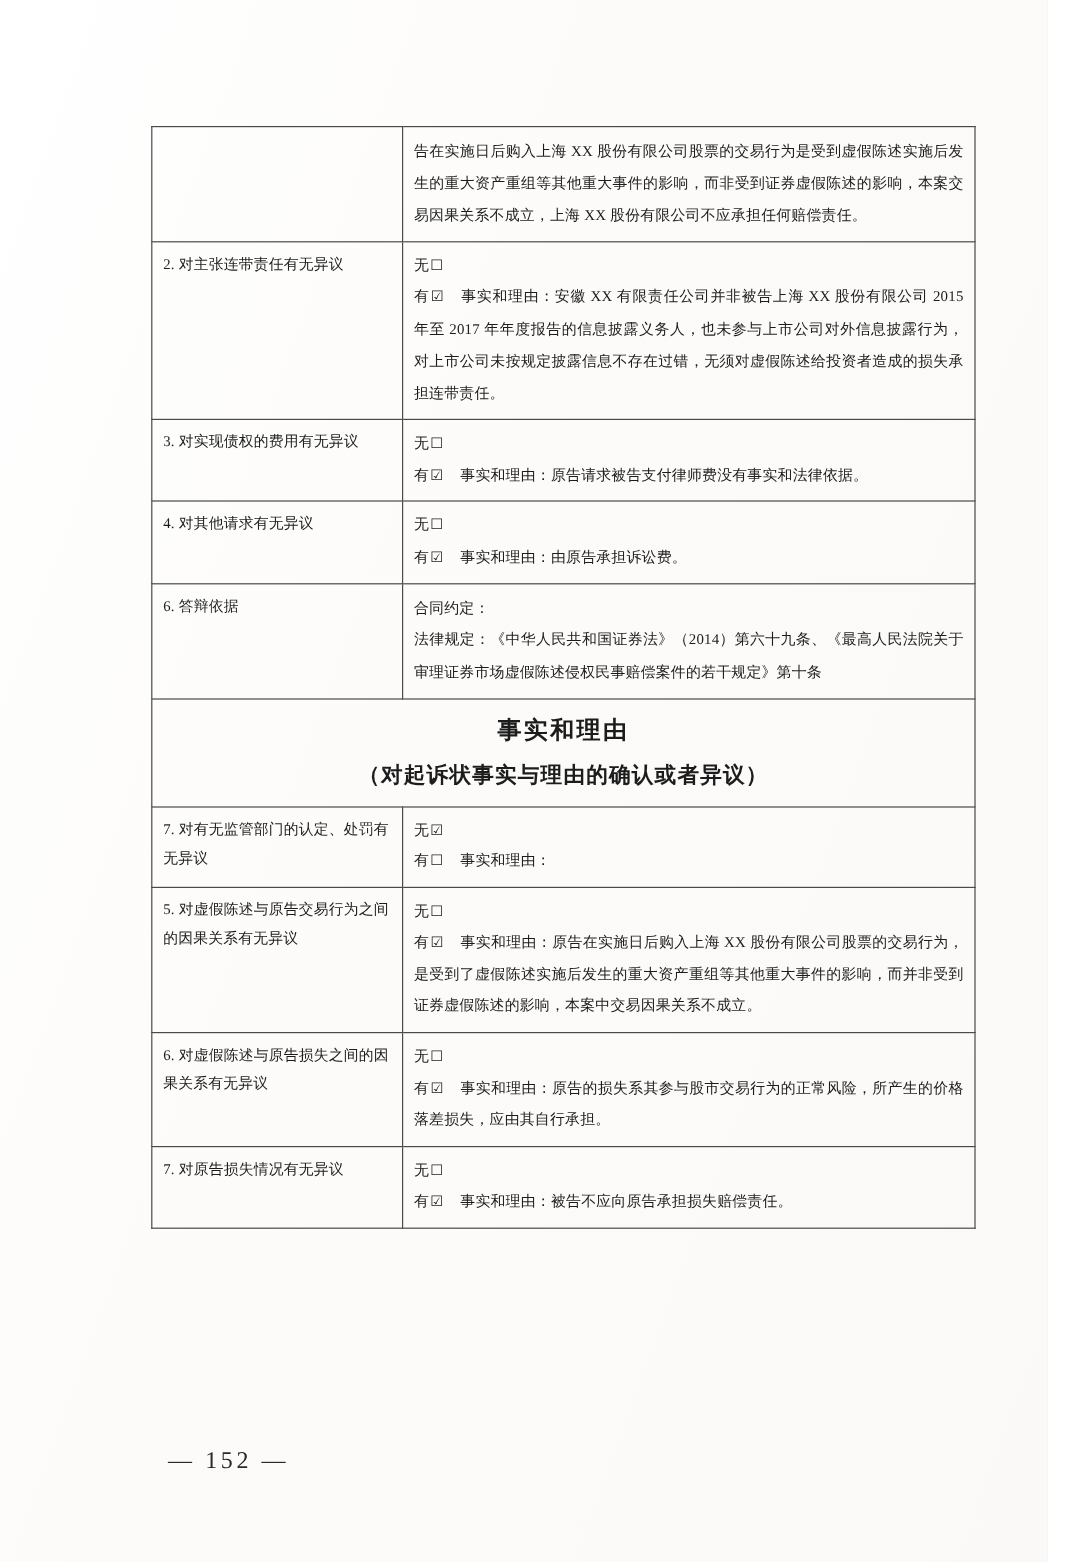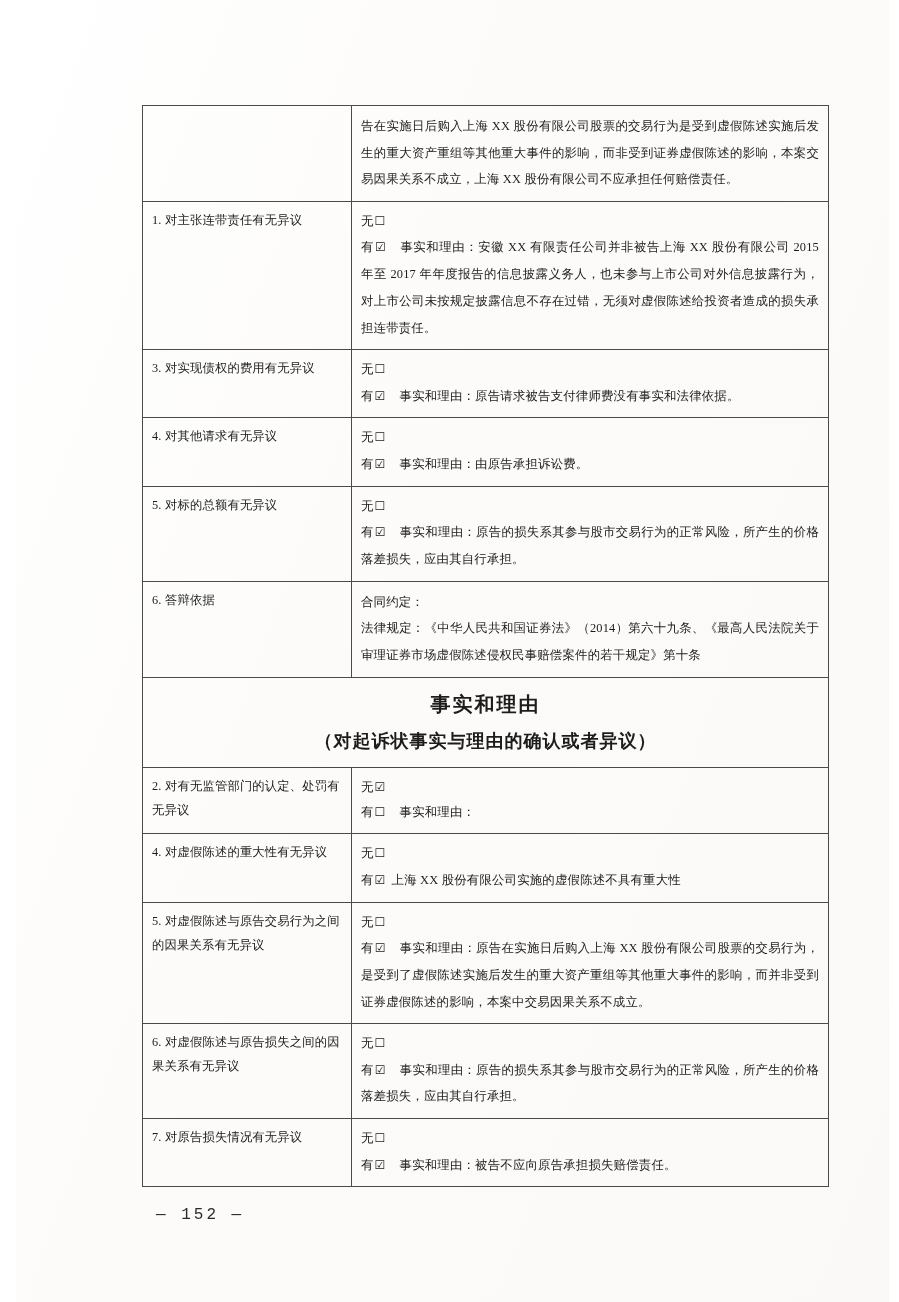--- a/index.html
+++ b/index.html
@@ -11,21 +11,21 @@
   body {
     width: 899px;
     height: 1302px;
     font-family: "Liberation Serif", "DejaVu Serif", serif;
     color: #1c1c1c;
     position: relative;
     overflow: hidden;
   }
   .page {
     position: absolute;
-    left: 16px; top: 0;
+    left: 0; top: 0;
     width: 873px;
     height: 1302px;
     background: #e5e5e5;
   }
   
   .scan-tint {
     position: absolute;
     left: 0; top: 0; right: 0; bottom: 0;
     background: linear-gradient(110deg, #ffffff 0%, #fcfbf9 45%, #faf9f7 100%);
     pointer-events: none;
@@ -99,23 +99,23 @@
     font-size: 18px;
     font-weight: bold;
     letter-spacing: 1px;
     line-height: 2.0;
     font-family: "Liberation Serif", "DejaVu Serif", serif;
   }
   .page-number {
     position: absolute;
     left: 140px;
     top: 1206px;
-    font-size: 16px;
+    font-size: 20px;
     letter-spacing: 3px;
-    font-family: Liberation Mono, monospace;
+    font-family: Liberation Serif, serif;
     color: #2a2a2a;
   }
   .tight {
     line-height: 1.85;
   }
 </style>
 </head>
 <body>
 
 <div class="page">
@@ -129,21 +129,21 @@
     <tbody>
 
       <tr>
         <td class="label-cell"></td>
         <td class="content-cell">
           <span class="para">告在实施日后购入上海 XX 股份有限公司股票的交易行为是受到虚假陈述实施后发生的重大资产重组等其他重大事件的影响，而非受到证券虚假陈述的影响，本案交易因果关系不成立，上海 XX 股份有限公司不应承担任何赔偿责任。</span>
         </td>
       </tr>
 
       <tr>
-        <td class="label-cell">1. 对主张连带责任有无异议</td>
+        <td class="label-cell">2. 对主张连带责任有无异议</td>
         <td class="content-cell">
           <span class="opt-line"><span>无</span><span class="opt-mark">☐</span></span>
           <span class="para-hang"><span>有</span><span class="opt-mark">☑</span><span class="opt-gap"></span><span>事实和理由：</span><span>安徽 XX 有限责任公司并非被告上海 XX 股份有限公司 2015 年至 2017 年年度报告的信息披露义务人，也未参与上市公司对外信息披露行为，对上市公司未按规定披露信息不存在过错，无须对虚假陈述给投资者造成的损失承担连带责任。</span></span>
         </td>
       </tr>
 
       <tr>
         <td class="label-cell">3. 对实现债权的费用有无异议</td>
         <td class="content-cell">
           <span class="opt-line"><span>无</span><span class="opt-mark">☐</span></span>
@@ -152,60 +152,46 @@
       </tr>
 
       <tr>
         <td class="label-cell">4. 对其他请求有无异议</td>
         <td class="content-cell">
           <span class="opt-line"><span>无</span><span class="opt-mark">☐</span></span>
           <span class="para-hang"><span>有</span><span class="opt-mark">☑</span><span class="opt-gap"></span><span>事实和理由：</span><span>由原告承担诉讼费。</span></span>
         </td>
       </tr>
 
-      <tr>
-        <td class="label-cell">5. 对标的总额有无异议</td>
-        <td class="content-cell">
-          <span class="opt-line"><span>无</span><span class="opt-mark">☐</span></span>
-          <span class="para-hang"><span>有</span><span class="opt-mark">☑</span><span class="opt-gap"></span><span>事实和理由：</span><span>原告的损失系其参与股市交易行为的正常风险，所产生的价格落差损失，应由其自行承担。</span></span>
-        </td>
-      </tr>
 
       <tr>
         <td class="label-cell">6. 答辩依据</td>
         <td class="content-cell">
           <span class="para">合同约定：</span>
           <span class="para">法律规定：《中华人民共和国证券法》（2014）第六十九条、《最高人民法院关于审理证券市场虚假陈述侵权民事赔偿案件的若干规定》第十条</span>
         </td>
       </tr>
 
       <tr>
         <td class="heading-cell" colspan="2">
           <span class="heading-main">事实和理由</span>
           <span class="heading-sub">（对起诉状事实与理由的确认或者异议）</span>
         </td>
       </tr>
 
 
       <tr>
-        <td class="label-cell tight">2. 对有无监管部门的认定、处罚有无异议</td>
+        <td class="label-cell tight">7. 对有无监管部门的认定、处罚有无异议</td>
         <td class="content-cell tight">
           <span class="opt-line"><span>无</span><span class="opt-mark">☑</span></span>
           <span class="opt-line"><span>有</span><span class="opt-mark">☐</span><span class="opt-gap"></span><span>事实和理由：</span></span>
         </td>
       </tr>
 
 
-      <tr>
-        <td class="label-cell tight">4. 对虚假陈述的重大性有无异议</td>
-        <td class="content-cell tight">
-          <span class="opt-line"><span>无</span><span class="opt-mark">☐</span></span>
-          <span class="para-hang"><span>有</span><span class="opt-mark">☑</span><span class="opt-gap-sm"></span><span>上海 XX 股份有限公司实施的虚假陈述不具有重大性</span></span>
-        </td>
-      </tr>
 
       <tr>
         <td class="label-cell tight">5. 对虚假陈述与原告交易行为之间的因果关系有无异议</td>
         <td class="content-cell tight">
           <span class="opt-line"><span>无</span><span class="opt-mark">☐</span></span>
           <span class="para-hang"><span>有</span><span class="opt-mark">☑</span><span class="opt-gap"></span><span>事实和理由：</span><span>原告在实施日后购入上海 XX 股份有限公司股票的交易行为，是受到了虚假陈述实施后发生的重大资产重组等其他重大事件的影响，而并非受到证券虚假陈述的影响，本案中交易因果关系不成立。</span></span>
         </td>
       </tr>
 
       <tr>

